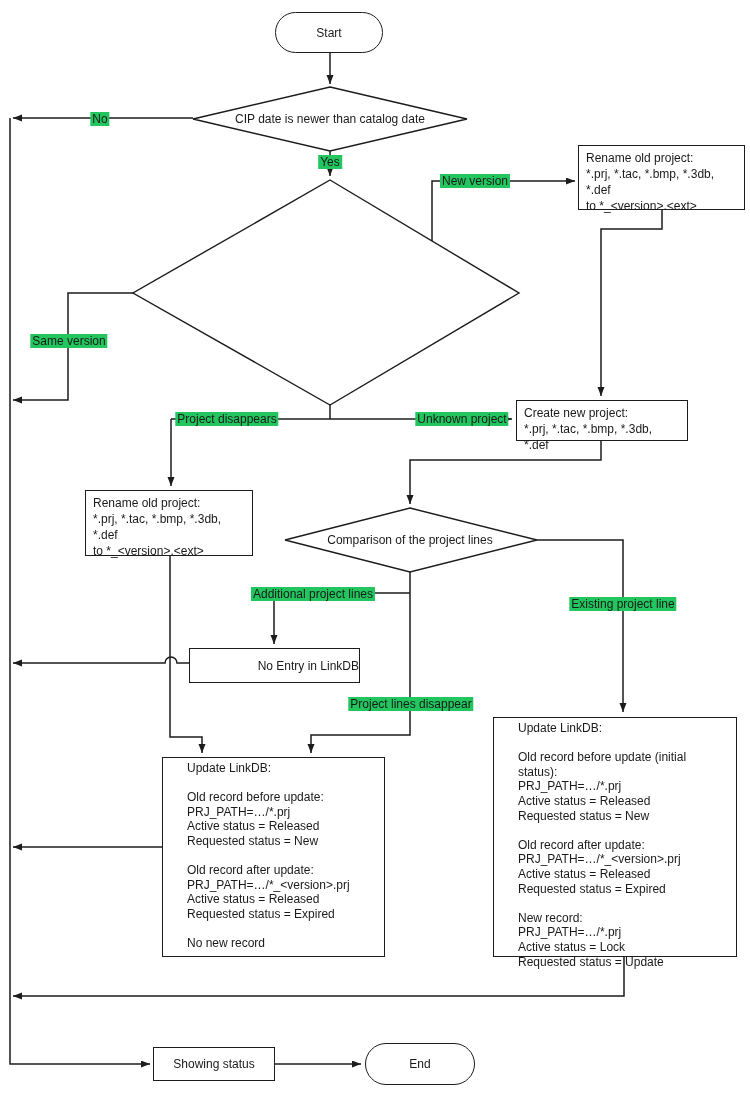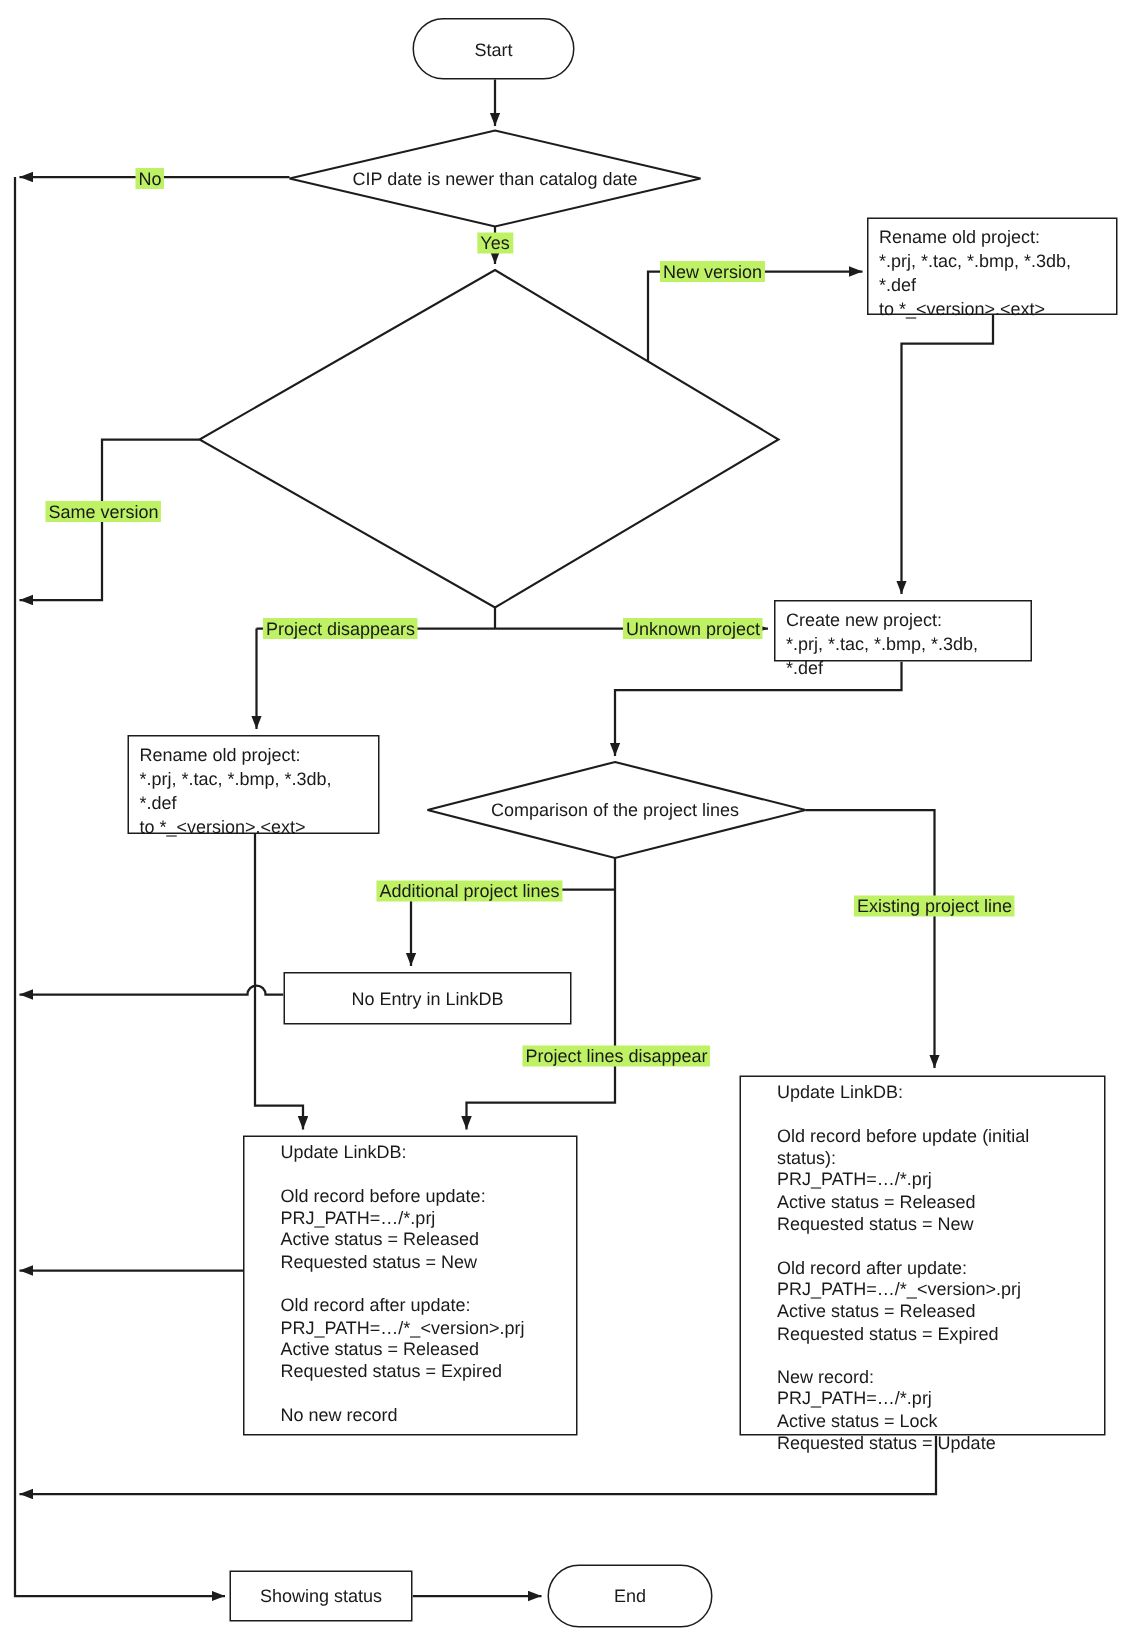--- a/index.html
+++ b/index.html
@@ -9,21 +9,21 @@
   }
   #connector-layer{position:absolute;left:0;top:0;width:750px;height:1096px;}
   .node{position:absolute;box-sizing:border-box;background:#ffffff;border:1.5px solid #1c1c1c;font-size:12px;line-height:16px;}
   .terminator{border-radius:21px;display:flex;align-items:center;justify-content:center;}
   .center-box{display:flex;align-items:center;justify-content:center;}
   .text-box{padding:4px 7px;}
   .dense{line-height:14.6px;padding:3px 24px;}
   .dtext{position:absolute;font-size:12px;line-height:15.5px;}
   .dtext.centered{text-align:center;}
   .edge-label{
-    position:absolute;font-size:12px;line-height:14px;background:#bef264;
+    position:absolute;font-size:12px;line-height:14px;background:#22c55e;
     padding:0 2px;white-space:nowrap;transform:translate(-50%,-50%);
   }
 </style>
 </head>
 <body>
 
 <div id="canvas">
 
   <svg id="connector-layer" viewBox="0 0 750 1096" xmlns="http://www.w3.org/2000/svg">
     <defs>
@@ -81,21 +81,21 @@
       <div>Create new project:</div>
       <div>*.prj, *.tac, *.bmp, *.3db, *.def</div>
     </div>
 
   <div class="node text-box" style="left:85px;top:490px;width:168px;height:66px;">
       <div>Rename old project:</div>
       <div>*.prj, *.tac, *.bmp, *.3db, *.def</div>
       <div>to *_&lt;version&gt;.&lt;ext&gt;</div>
     </div>
 
-  <div class="node center-box" style="left:189px;top:648px;width:192px;height:35px;">
+  <div class="node center-box" style="left:189px;top:648px;width:171px;height:35px;justify-content:flex-end;">
     <span>No Entry in LinkDB</span>
   </div>
 
   <div class="node dense" style="left:162px;top:757px;width:223px;height:200px;">
       <div>Update LinkDB:</div>
       <div>&nbsp;</div>
       <div>Old record before update:</div>
       <div>PRJ_PATH=…/*.prj</div>
       <div>Active status = Released</div>
       <div>Requested status = New</div>

